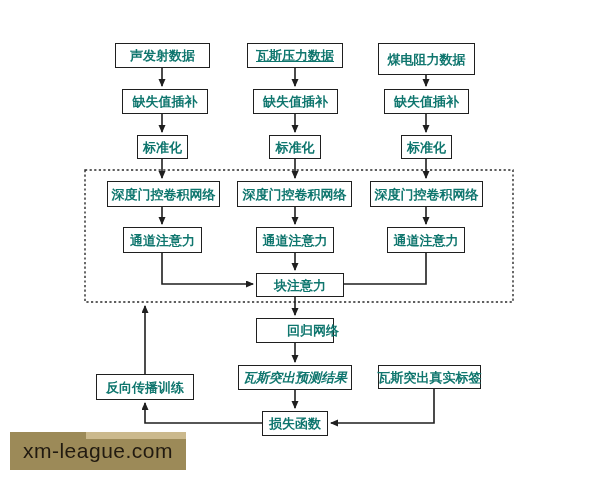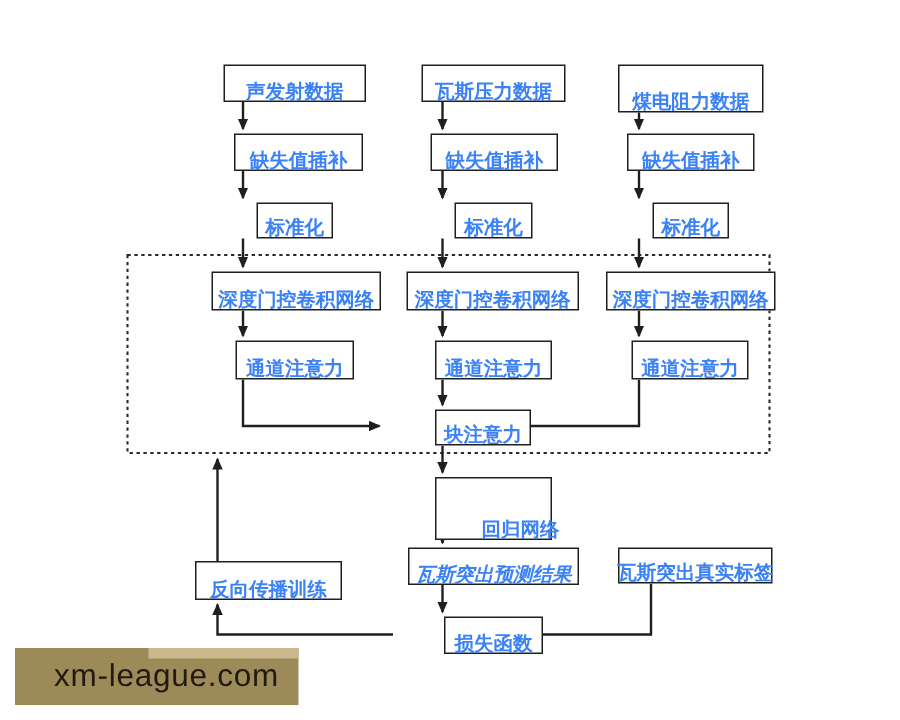--- a/index.html
+++ b/index.html
@@ -32,43 +32,41 @@
     stroke: #2a2a2a;
     stroke-width: 1.4;
     stroke-dasharray: 2.2 2.4;
   }
   .box {
     position: absolute;
     box-sizing: border-box;
     background: #ffffff;
     border: 1.6px solid #1f1f1f;
     display: flex;
-    align-items: flex-end;
+    align-items: center;
     justify-content: center;
     font-size: 13px;
     font-weight: 700;
-    color: #3b82f6;
+    color: #0f766e;
     white-space: nowrap;
     line-height: 1;
-    margin-left: 34px;
   }
   .watermark {
     position: absolute;
     left: 10px;
     top: 432px;
     width: 176px;
     height: 38px;
     background: #9c8a58;
     display: flex;
     align-items: center;
     justify-content: center;
     font-family: "Liberation Sans", "DejaVu Sans", sans-serif;
     font-size: 21px;
     color: #211a10;
-    padding-left: 13px;
   }
   .watermark-light-strip {
     position: absolute;
     right: 0;
     top: 0;
     width: 100px;
     height: 7px;
     background: #cbb98d;
   }
   .wm-text {
@@ -117,21 +115,21 @@
     <polyline points="434,389 434,423 331,423" marker-end="url(#ah)"></polyline>
 
     <polyline points="262,423 145,423 145,403" marker-end="url(#ah)"></polyline>
 
     <line x1="145" y1="374" x2="145" y2="306" marker-end="url(#ah)"></line>
   </svg>
 
   <div class="box" style="left:115px; top:43px; width:95px; height:25px;">
     <span>声发射数据</span>
   </div>
-  <div class="box" style="left:247px; top:43px; width:96px; height:25px;">
+  <div class="box" style="left:247px; top:43px; width:96px; height:25px;text-decoration:underline;">
     <span>瓦斯压力数据</span>
   </div>
   <div class="box" style="left:378px; top:43px; width:97px; height:32px;">
     <span>煤电阻力数据</span>
   </div>
 
   <div class="box" style="left:122px; top:89px; width:86px; height:25px;">
     <span>缺失值插补</span>
   </div>
   <div class="box" style="left:253px; top:89px; width:85px; height:25px;">
@@ -164,24 +162,24 @@
   <div class="box" style="left:123px; top:227px; width:79px; height:26px;">
     <span>通道注意力</span>
   </div>
   <div class="box" style="left:256px; top:227px; width:78px; height:26px;">
     <span>通道注意力</span>
   </div>
   <div class="box" style="left:387px; top:227px; width:78px; height:26px;">
     <span>通道注意力</span>
   </div>
 
-  <div class="box" style="left:256px; top:273px; width:64px; height:24px;">
+  <div class="box" style="left:256px; top:273px; width:88px; height:24px;">
     <span>块注意力</span>
   </div>
-  <div class="box" style="left:256px; top:318px; width:78px; height:42px;padding-left:36px;">
+  <div class="box" style="left:256px; top:318px; width:78px; height:25px;padding-left:36px;">
     <span>回归网络</span>
   </div>
   <div class="box" style="left:238px; top:365px; width:114px; height:25px;font-style:italic;">
     <span>瓦斯突出预测结果</span>
   </div>
   <div class="box" style="left:378px; top:365px; width:103px; height:24px;">
     <span>瓦斯突出真实标签</span>
   </div>
   <div class="box" style="left:262px; top:411px; width:66px; height:25px;">
     <span>损失函数</span>

